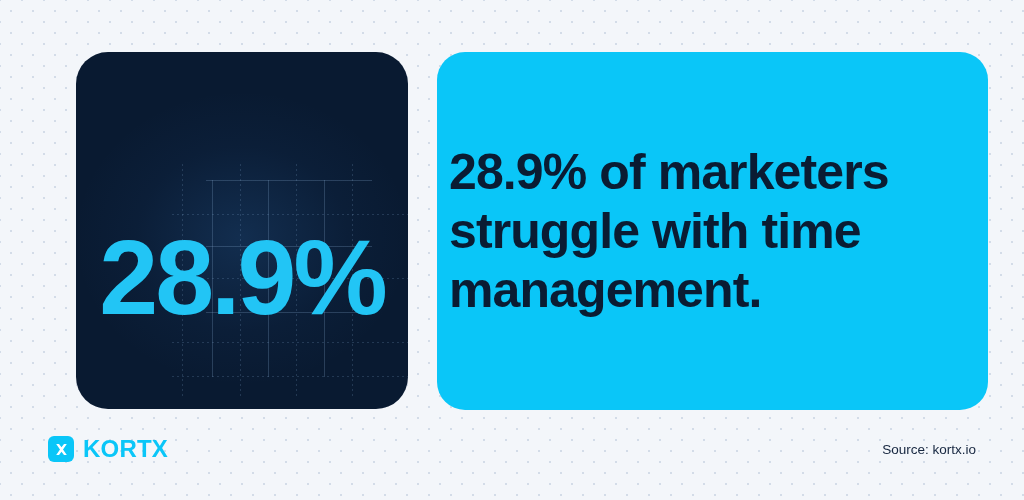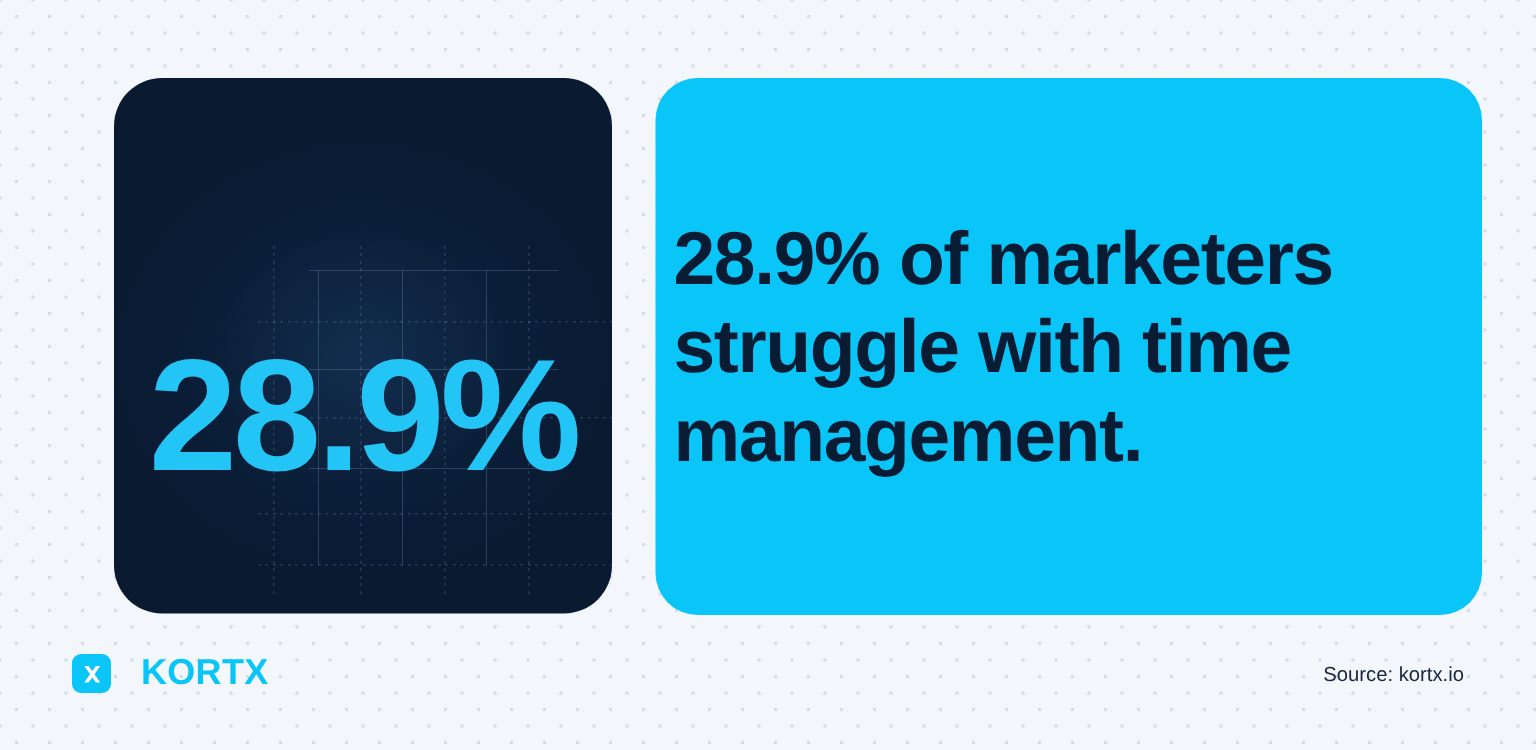--- a/index.html
+++ b/index.html
@@ -136,21 +136,21 @@
     right: 48px;
     top: 430px;
     height: 38px;
     display: flex;
     align-items: center;
     justify-content: space-between;
   }
   .brand {
     display: flex;
     align-items: center;
-    gap: 20px;
+    gap: 9px;
   }
   .brand-mark {
     width: 26px;
     height: 26px;
     border-radius: 6px;
     background: #0ac6f8;
     display: flex;
     align-items: center;
     justify-content: center;
   }

